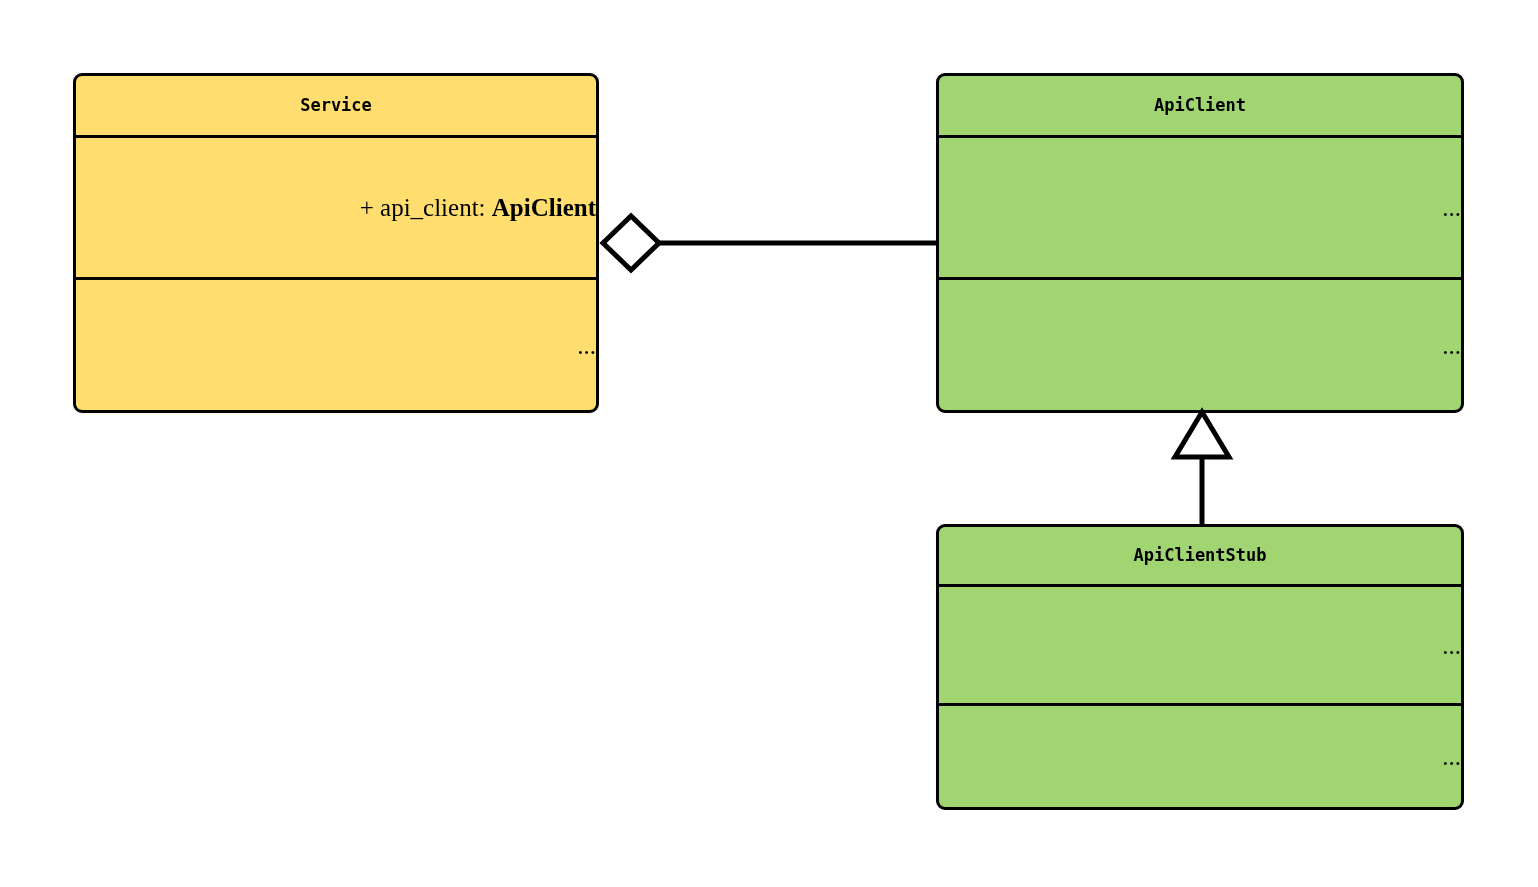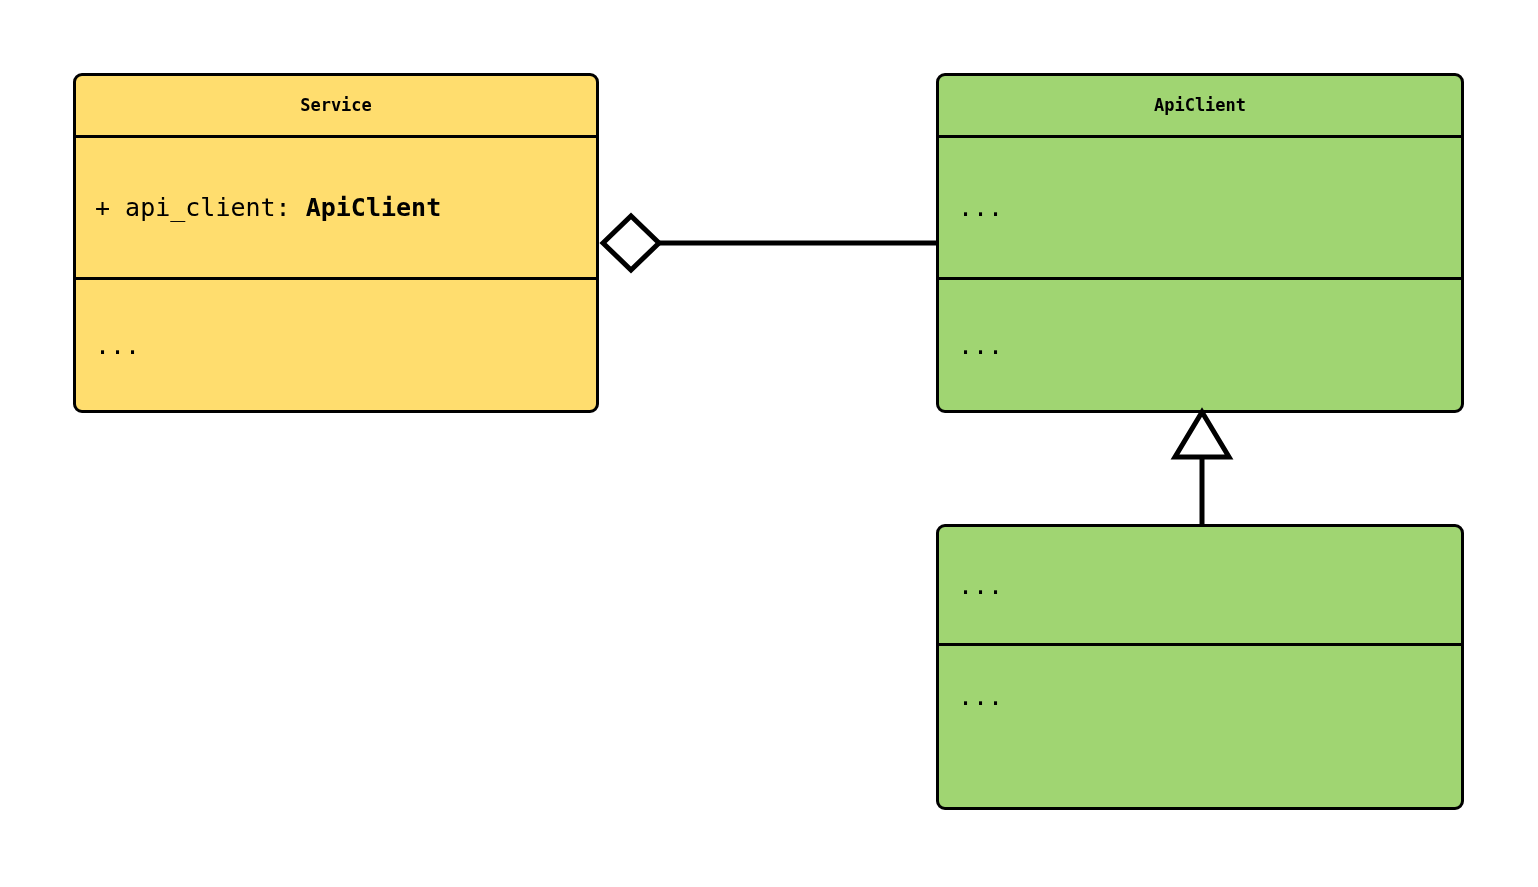--- a/index.html
+++ b/index.html
@@ -37,22 +37,23 @@
     box-sizing: border-box;
     position: relative;
     display: flex;
     align-items: center;
   }
   .uml-class .compartment.title-compartment {
     justify-content: center;
     border-bottom: 3px solid #000000;
   }
   .uml-class .compartment.body-compartment {
-    justify-content: flex-start;
+    justify-content: flex-end;
     padding-left: 19px;
+    font-family: Liberation Serif, serif;
   }
   .uml-class .compartment.divider-top {
     border-top: 3px solid #000000;
   }
 
   .class-title {
     font-weight: bold;
     font-size: 17px;
     letter-spacing: 0px;
     color: #000000;
@@ -147,20 +148,23 @@
     </div>
     <div class="compartment body-compartment attr-compartment">
       <span class="ellipsis">...</span>
     </div>
     <div class="compartment body-compartment op-compartment divider-top">
       <span class="ellipsis">...</span>
     </div>
   </div>
 
   <div class="uml-class" id="class-apiclientstub">
+    <div class="compartment title-compartment">
+      <span class="class-title">ApiClientStub</span>
+    </div>
     <div class="compartment body-compartment attr-compartment">
       <span class="ellipsis">...</span>
     </div>
     <div class="compartment body-compartment op-compartment divider-top">
       <span class="ellipsis">...</span>
     </div>
   </div>
 
   <svg id="connector-layer" viewBox="0 0 1538 887">
 

